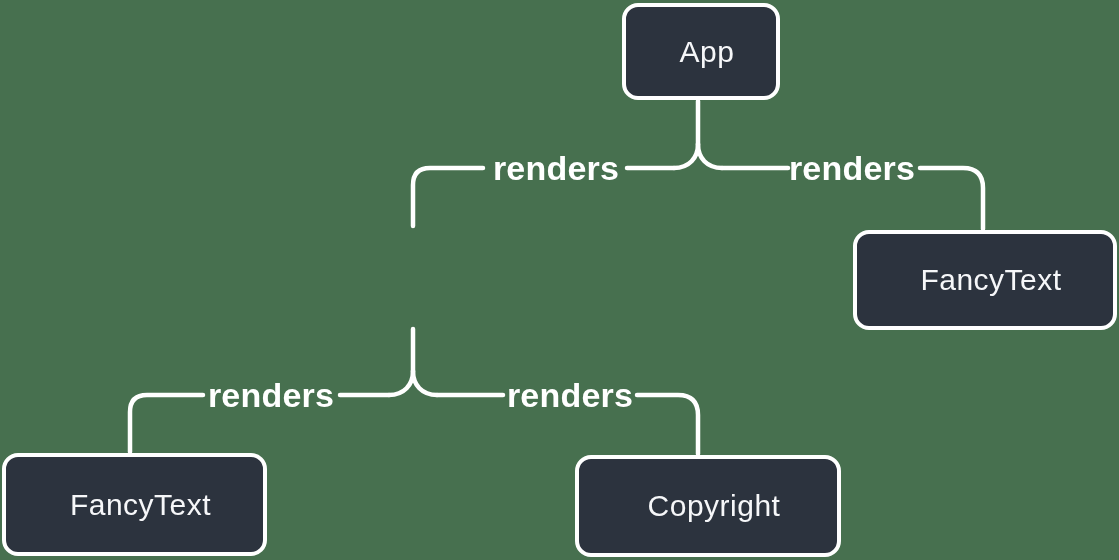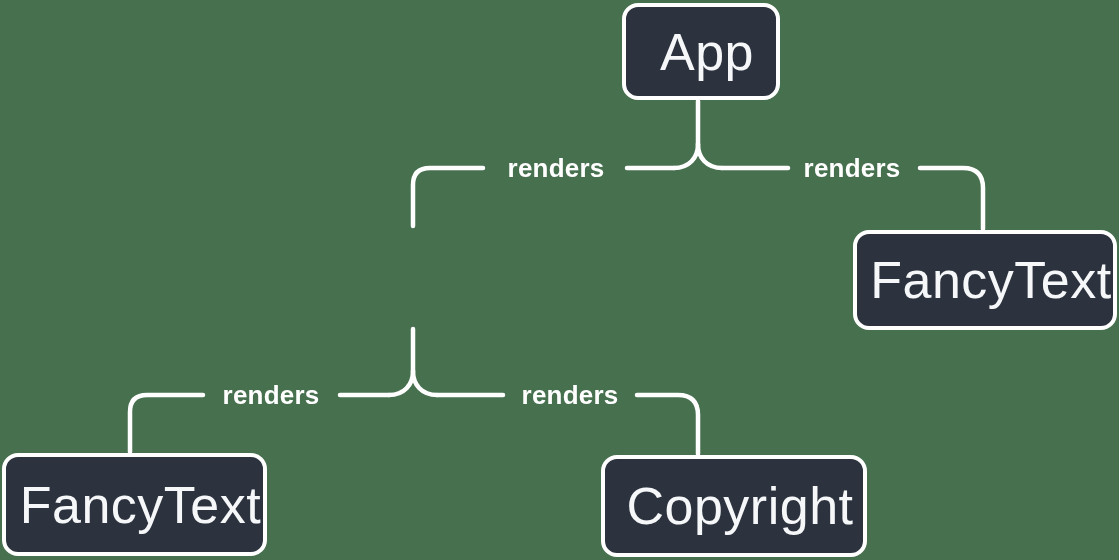--- a/index.html
+++ b/index.html
@@ -29,39 +29,39 @@
     stroke-width: 4.5;
     stroke-linecap: round;
   }
   .node {
     position: absolute;
     box-sizing: border-box;
     background: #2C333E;
     border: 4px solid #FFFFFF;
     border-radius: 16px;
     color: #F6F7F9;
-    font-size: 52px;
+    font-size: 30px;
     font-weight: 400;
     display: flex;
     align-items: center;
     justify-content: center;
     white-space: nowrap;
     letter-spacing: 0.5px;
     padding-left: 12px;
   }
   .node-app               { left: 622px; top: 3px;   width: 158px; height: 97px;  }
   .node-inspiration       { left: 197px; top: 227px; width: 460px; height: 101px; }
   .node-fancytext-right   { left: 853px; top: 230px; width: 264px; height: 100px; }
   .node-fancytext-left    { left: 2px;   top: 453px; width: 265px; height: 103px; }
-  .node-copyright         { left: 601px; top: 455px; width: 266px; height: 102px; justify-content: center;  }
+  .node-copyright         { left: 575px; top: 455px; width: 266px; height: 102px; justify-content: center;  }
   .edge-label {
     position: absolute;
     transform: translate(-50%, -50%);
     color: #FFFFFF;
-    font-size: 26px;
+    font-size: 34px;
     font-weight: 700;
     white-space: nowrap;
     letter-spacing: 0.2px;
   }
   .edge-label-1 { left: 556px; top: 168px; }
   .edge-label-2 { left: 852px; top: 168px; }
   .edge-label-3 { left: 271px; top: 395px; }
   .edge-label-4 { left: 570px; top: 395px; }
 </style>
 </head>

